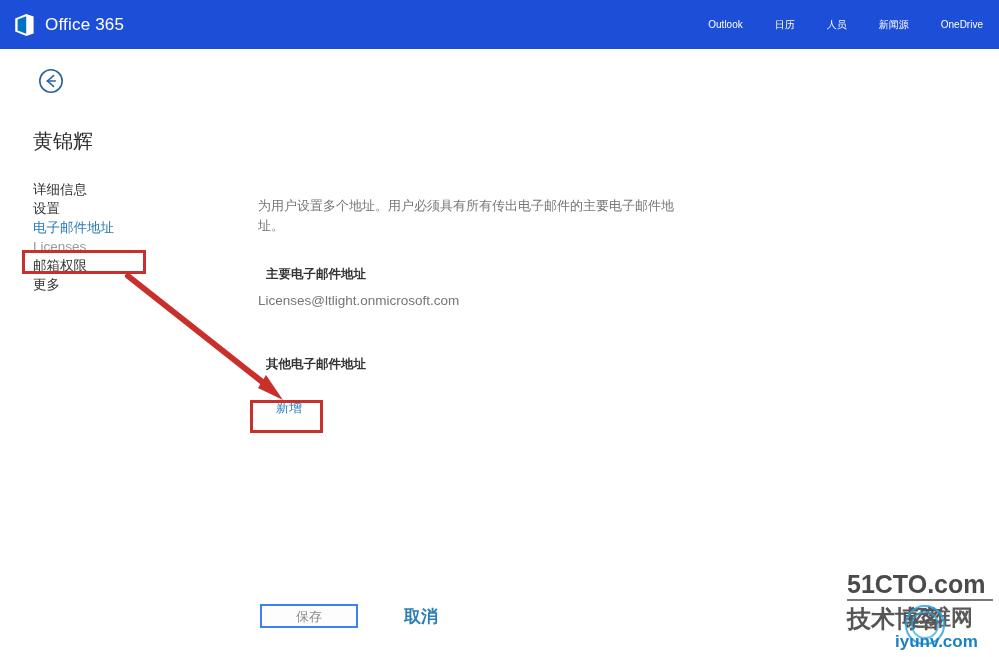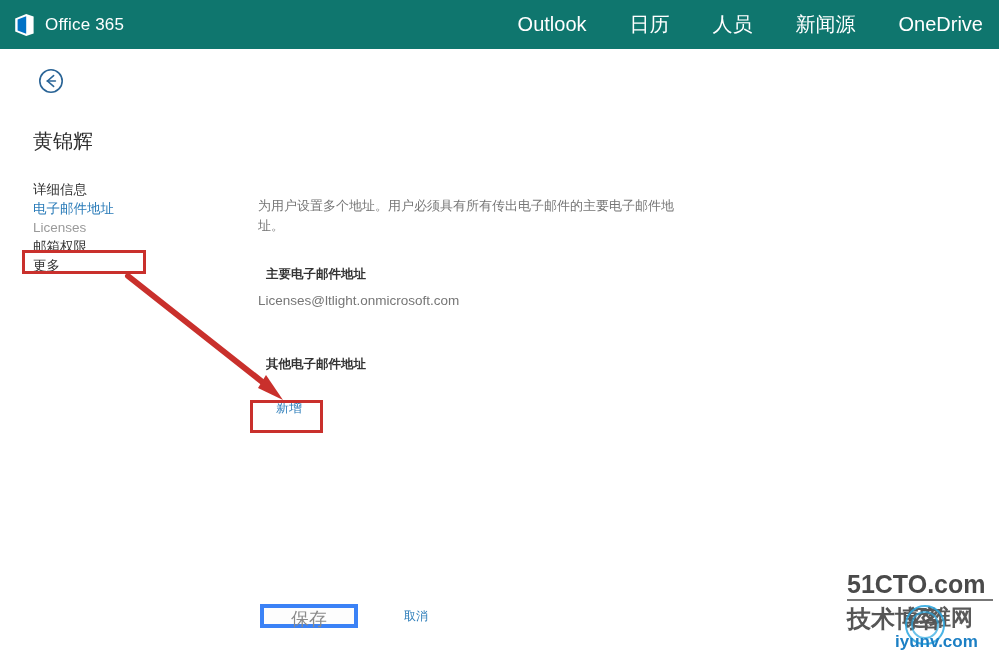--- a/index.html
+++ b/index.html
@@ -15,21 +15,21 @@
     overflow: hidden;
     position: relative;
     -webkit-font-smoothing: antialiased;
   }
 
   
   .suite-bar {
     position: absolute;
     left: 0; top: 0;
     width: 999px; height: 49px;
-    background: #0f766e;
+    background: #1d4ed8;
     display: flex;
     align-items: center;
   }
   .brand {
     display: flex;
     align-items: center;
     margin-left: 14px;
     height: 49px;
   }
   .brand-logo {
@@ -46,22 +46,22 @@
   .suite-nav {
     position: absolute;
     right: 16px;
     top: 0;
     height: 49px;
     display: flex;
     align-items: center;
   }
   .suite-nav-item {
     color: #ffffff;
-    font-size: 20px;
-    margin-left: 43px;
+    font-size: 10px;
+    margin-left: 32px;
     text-decoration: none;
     white-space: nowrap;
     cursor: pointer;
   }
 
   
   .back-btn {
     position: absolute;
     left: 38px; top: 68px;
     width: 26px; height: 26px;
@@ -150,35 +150,36 @@
 
   
   .footer {
     position: absolute;
     left: 260px; top: 604px;
     display: flex;
     align-items: center;
   }
   .btn-save {
     width: 98px; height: 24px;
-    border: 4px solid #3b82f6;
+    border: 2px solid #3b82f6;
     background: #fdfdfd;
     color: #8a8a8a;
-    font-size: 18px;
+    font-size: 13px;
     font-family: "Liberation Sans", "DejaVu Sans", sans-serif;
     cursor: default;
     padding: 0;
     line-height: 22px;
   }
   .btn-cancel {
     margin-left: 46px;
-    font-size: 12px;
+    font-size: 17px;
     color: #2b7cb9;
     text-decoration: none;
     cursor: pointer;
+    font-weight: bold;
   }
 
   
   .anno-box {
     position: absolute;
     border: 3px solid #c9302c;
     box-sizing: border-box;
     pointer-events: none;
   }
   #anno-box-sidebar { left: 22px; top: 250px; width: 124px; height: 24px; }
@@ -222,20 +223,21 @@
 <svg class="back-btn" viewBox="0 0 26 26">
   <circle cx="13" cy="13" r="11.2" fill="none" stroke="#2a6496" stroke-width="1.6"></circle>
   <path d="M15.6 7.6 L9.4 13 L15.6 18.4" fill="none" stroke="#2a6496" stroke-width="1.6" stroke-linecap="round" stroke-linejoin="round"></path>
   <path d="M9.2 13 L17.4 13" fill="none" stroke="#2a6496" stroke-width="1.6" stroke-linecap="round"></path>
 </svg>
 
 <div class="user-name">黄锦辉</div>
 
 <nav class="side-nav">
   <a class="side-nav-item" href="#">详细信息</a>
+  <a class="side-nav-item" href="#">设置</a>
   <a class="side-nav-item active" href="#">电子邮件地址</a>
   <a class="side-nav-item muted" href="#">Licenses</a>
   <a class="side-nav-item" href="#">邮箱权限</a>
   <a class="side-nav-item" href="#">更多</a>
 </nav>
 
 <main class="main">
   <p class="page-desc">为用户设置多个地址。用户必须具有所有传出电子邮件的主要电子邮件地址。</p>
 
   <div class="section">

